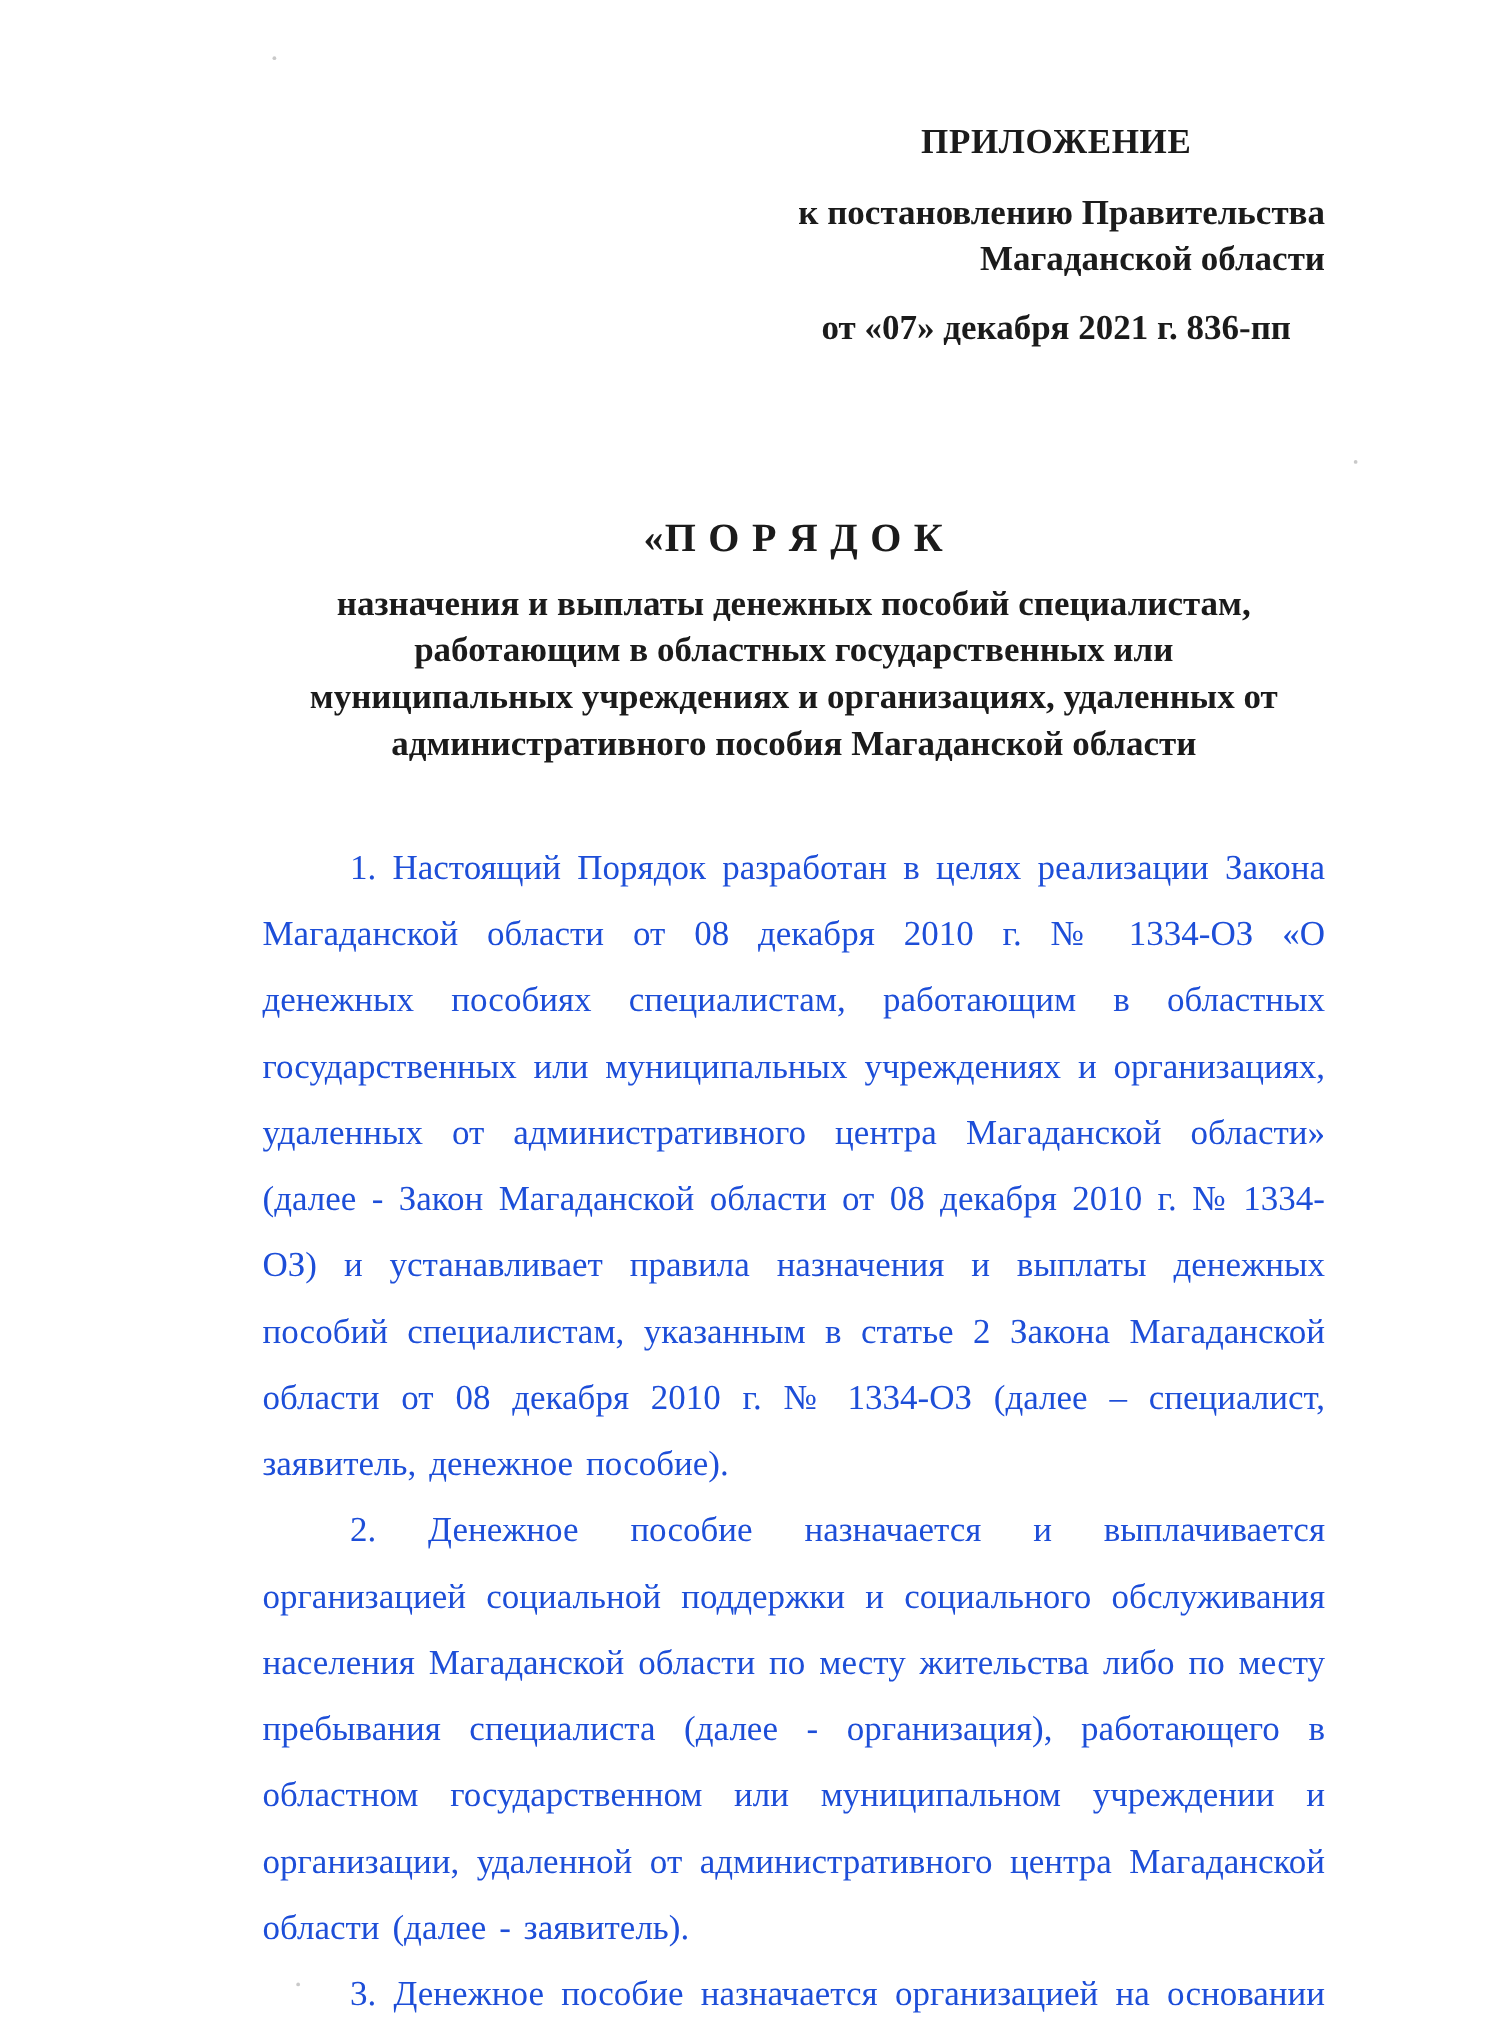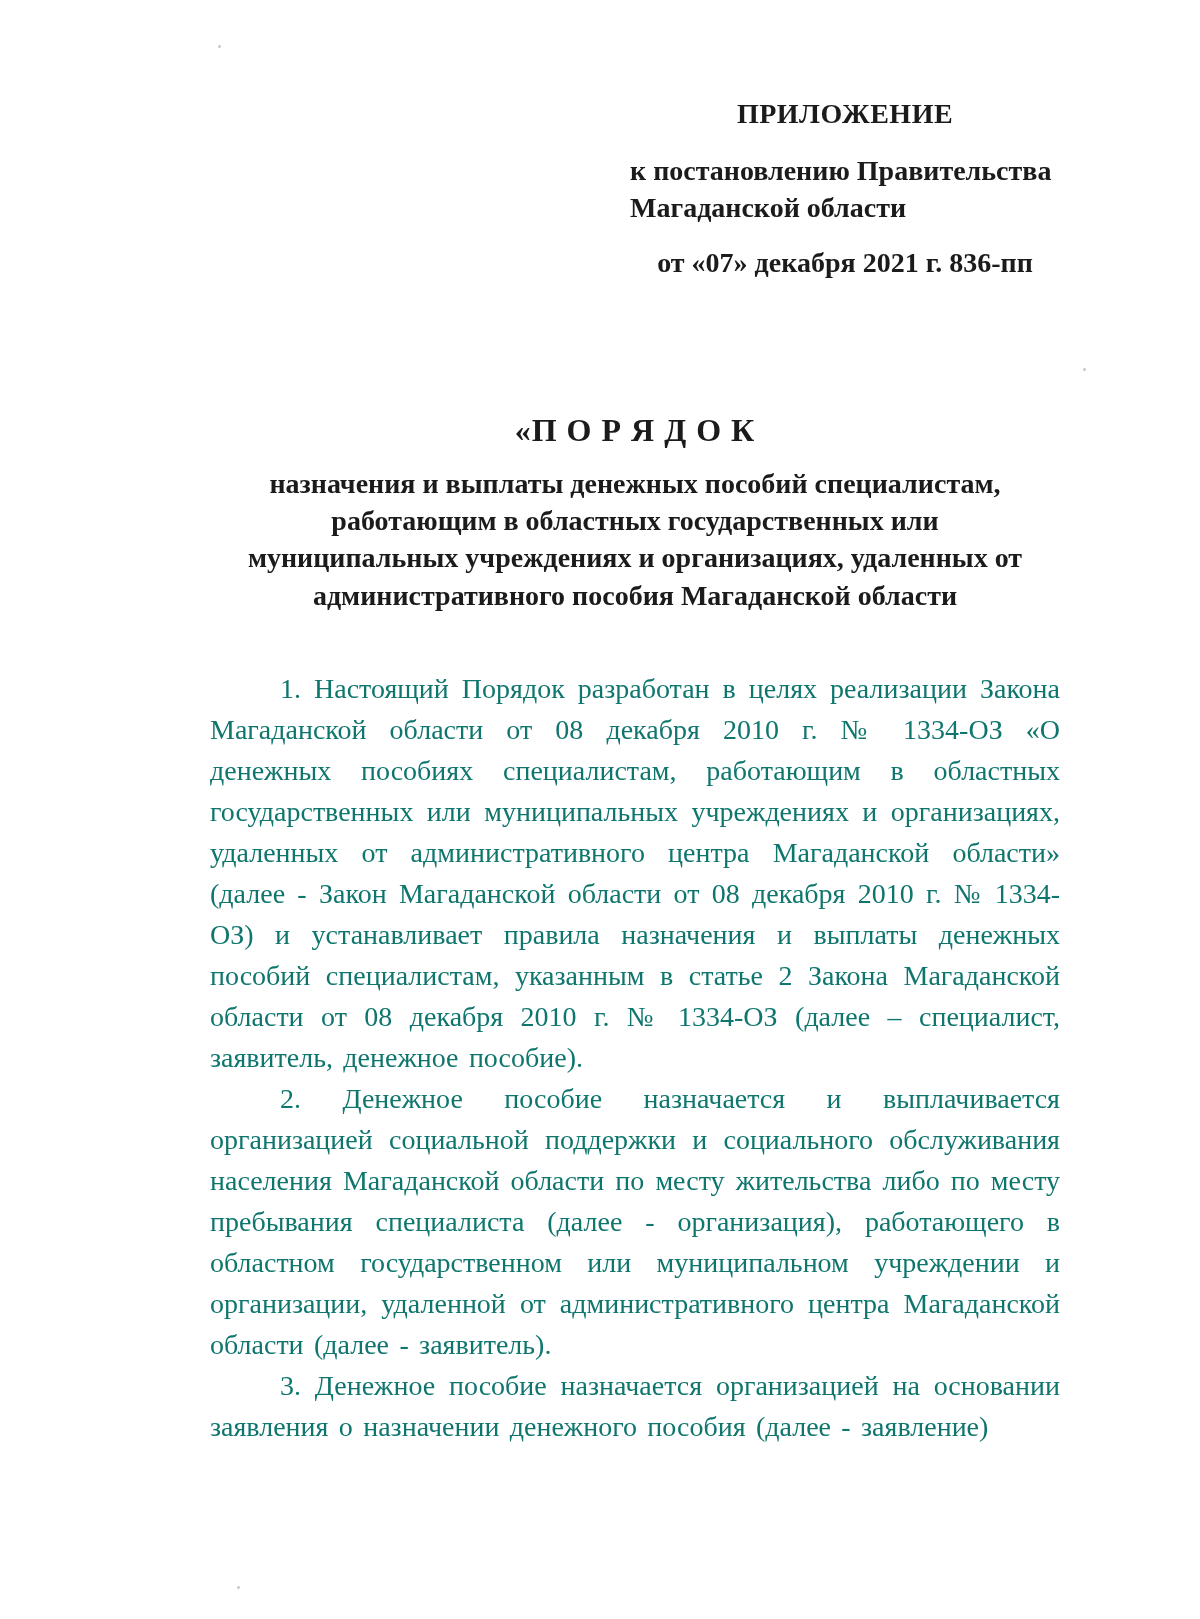--- a/index.html
+++ b/index.html
@@ -20,21 +20,21 @@
   
   .header-block {
     width: 430px;
     margin-left: auto;
     text-align: center;
     font-weight: bold;
     font-size: 28px;
     line-height: 1.32;
   }
   .header-block .appendix { margin-bottom: 20px; letter-spacing: 0.5px; }
-  .header-block .resolution { margin-bottom: 18px; text-align: left; }
+  .header-block .resolution { margin-bottom: 18px; text-align: right; }
   .header-block .res-date { white-space: nowrap; }
 
   
   .doc-title {
     margin-top: 130px;
     text-align: center;
     font-size: 32px;
     font-weight: bold;
     letter-spacing: 1px;
   }
@@ -44,26 +44,26 @@
     text-align: center;
     font-size: 28px;
     font-weight: bold;
     line-height: 1.33;
   }
 
   
   .doc-body { margin-top: 54px; }
   .doc-body p {
     font-size: 28px;
-    line-height: 41px;
+    line-height: 53px;
     text-align: justify;
     text-align-last: left;
     text-indent: 70px;
     word-spacing: 0.12em;
-    color: #0f766e;
+    color: #1d4ed8;
   }
 
   
   .speck {
     position: absolute;
     width: 3px; height: 3px;
     background: #c9c9c9;
     border-radius: 50%;
   }
   .speck-1 { left: 218px; top: 45px; }

